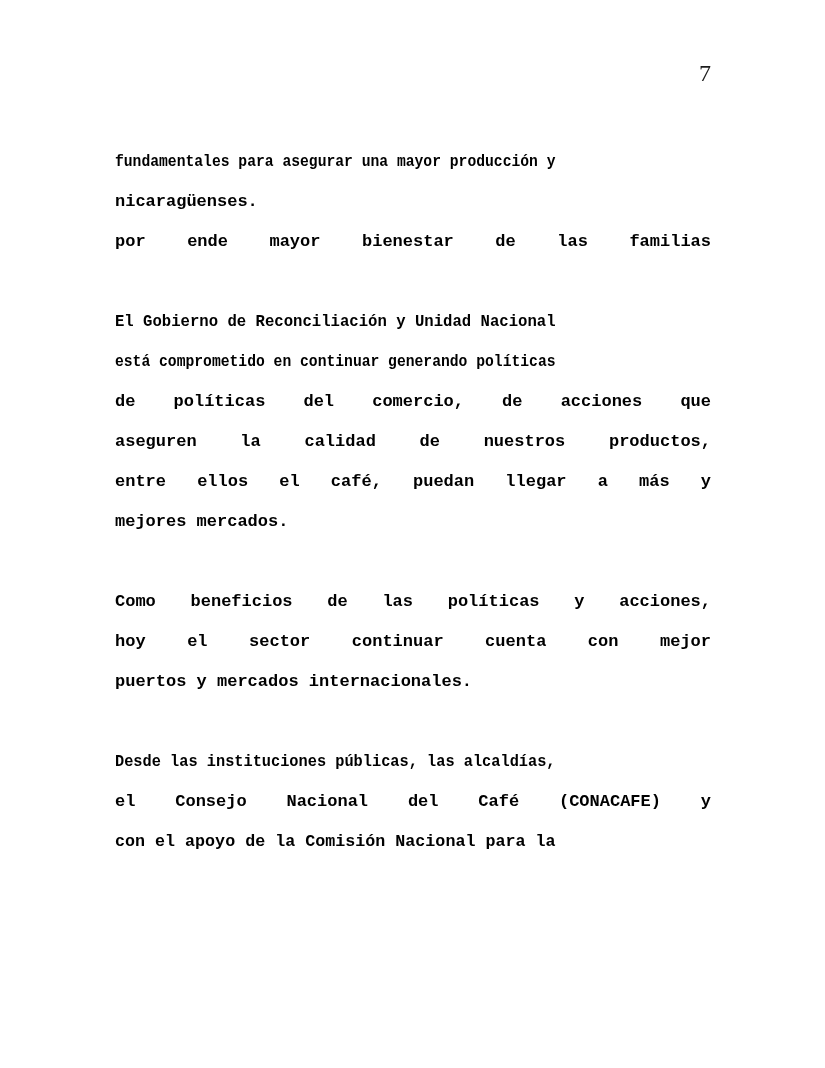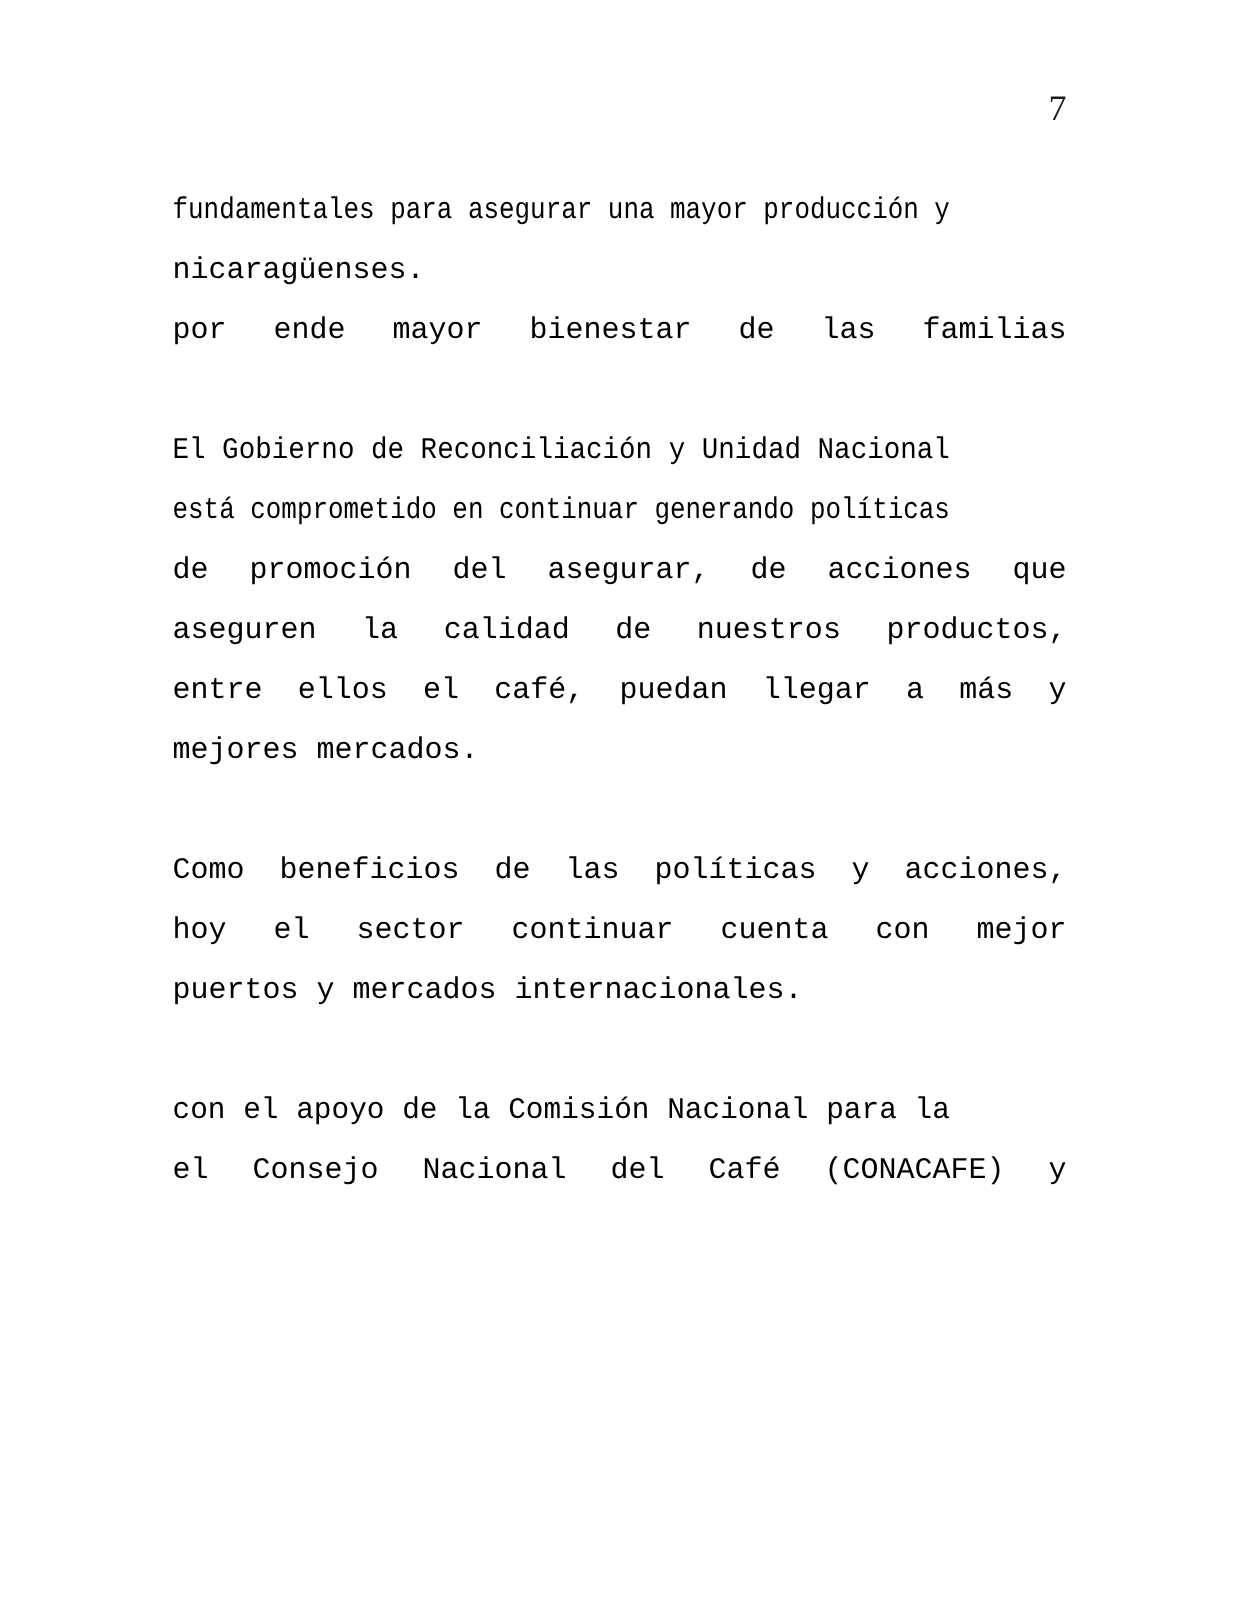--- a/index.html
+++ b/index.html
@@ -20,25 +20,25 @@
     right: 114px;
     font-family: "Liberation Serif", "DejaVu Serif", serif;
     font-size: 24px;
     font-weight: normal;
     color: #1c1c1c;
     line-height: 24px;
   }
   .text-block {
     position: absolute;
     left: 115px;
-    top: 121px;
+    top: 142px;
     width: 596px;
     font-family: "Liberation Mono", "DejaVu Sans Mono", monospace;
-    font-size: 20px;
-    font-weight: normal;
+    font-size: 17px;
+    font-weight: bold;
     color: #000000;
     line-height: 40px;
   }
   .para {
     margin: 0 0 40px 0;
   }
   .line {
     height: 40px;
     text-align: left;
   }
@@ -59,28 +59,29 @@
   <div class="page-number">7</div>
   <div class="text-block">
       <div class="para">
         <div class="line"><span class="measure" style="transform: scaleX(0.863612);">fundamentales para asegurar una mayor producción y</span></div>
         <div class="line"><span class="measure">nicaragüenses.</span></div>
         <div class="line just">por ende mayor bienestar de las familias</div>
       </div>
       <div class="para">
         <div class="line"><span class="measure" style="transform: scaleX(0.918734);">El Gobierno de Reconciliación y Unidad Nacional</span></div>
         <div class="line"><span class="measure" style="transform: scaleX(0.863612);">está comprometido en continuar generando políticas</span></div>
-        <div class="line just">de promoción del asegurar, de acciones que</div>
+        <div class="line just">de políticas del comercio, de acciones que</div>
         <div class="line just">aseguren la calidad de nuestros productos,</div>
         <div class="line just">entre ellos el café, puedan llegar a más y</div>
         <div class="line"><span class="measure">mejores mercados.</span></div>
       </div>
       <div class="para">
         <div class="line just">Como beneficios de las políticas y acciones,</div>
         <div class="line just">hoy el sector continuar cuenta con mejor</div>
         <div class="line"><span class="measure">puertos y mercados internacionales.</span></div>
       </div>
       <div class="para">
+        <div class="line"><span class="measure" style="transform: scaleX(0.899601);">Desde las instituciones públicas, las alcaldías,</span></div>
+        <div class="line just">el Consejo Nacional del Café (CONACAFE) y</div>
         <div class="line"><span class="measure" style="transform: scaleX(0.981373);">con el apoyo de la Comisión Nacional para la</span></div>
-        <div class="line just">el Consejo Nacional del Café (CONACAFE) y</div>
       </div>
     </div>
 </div>
 
 </body></html>

